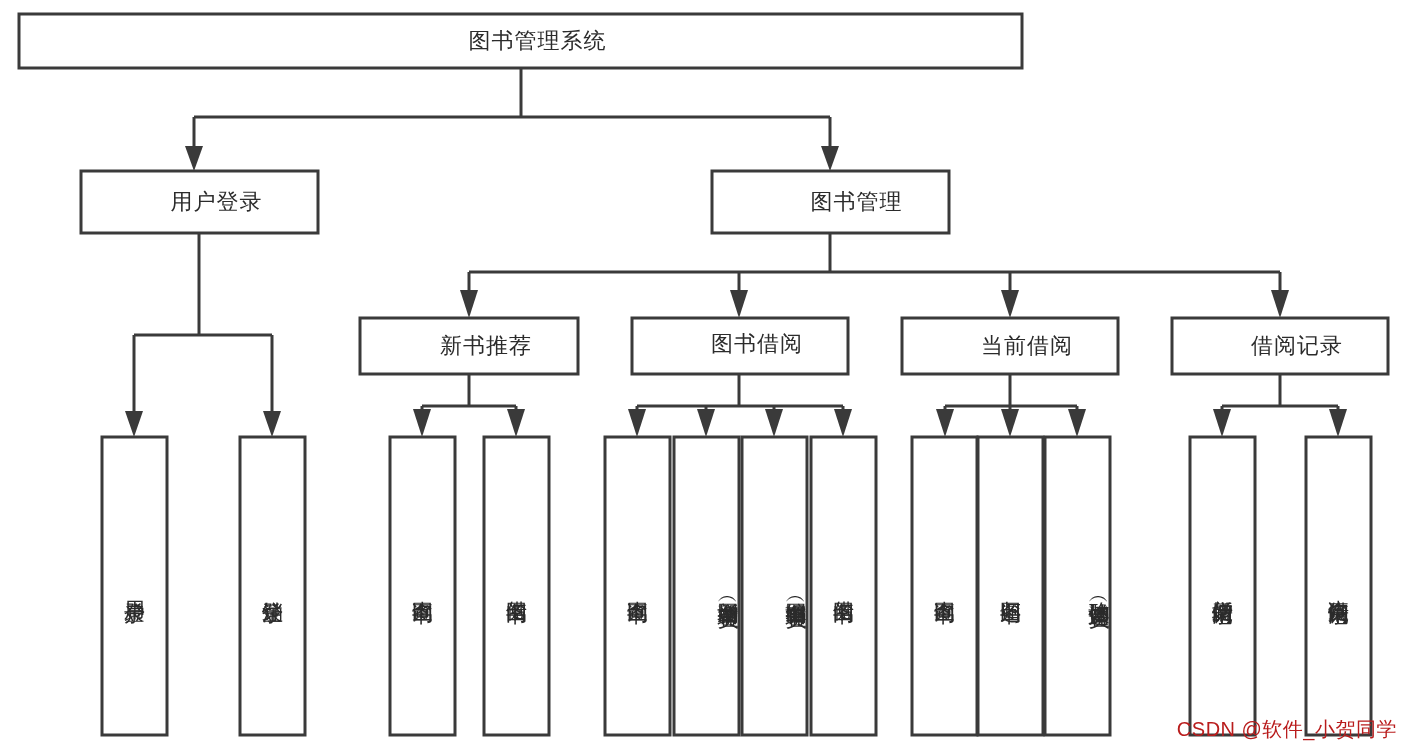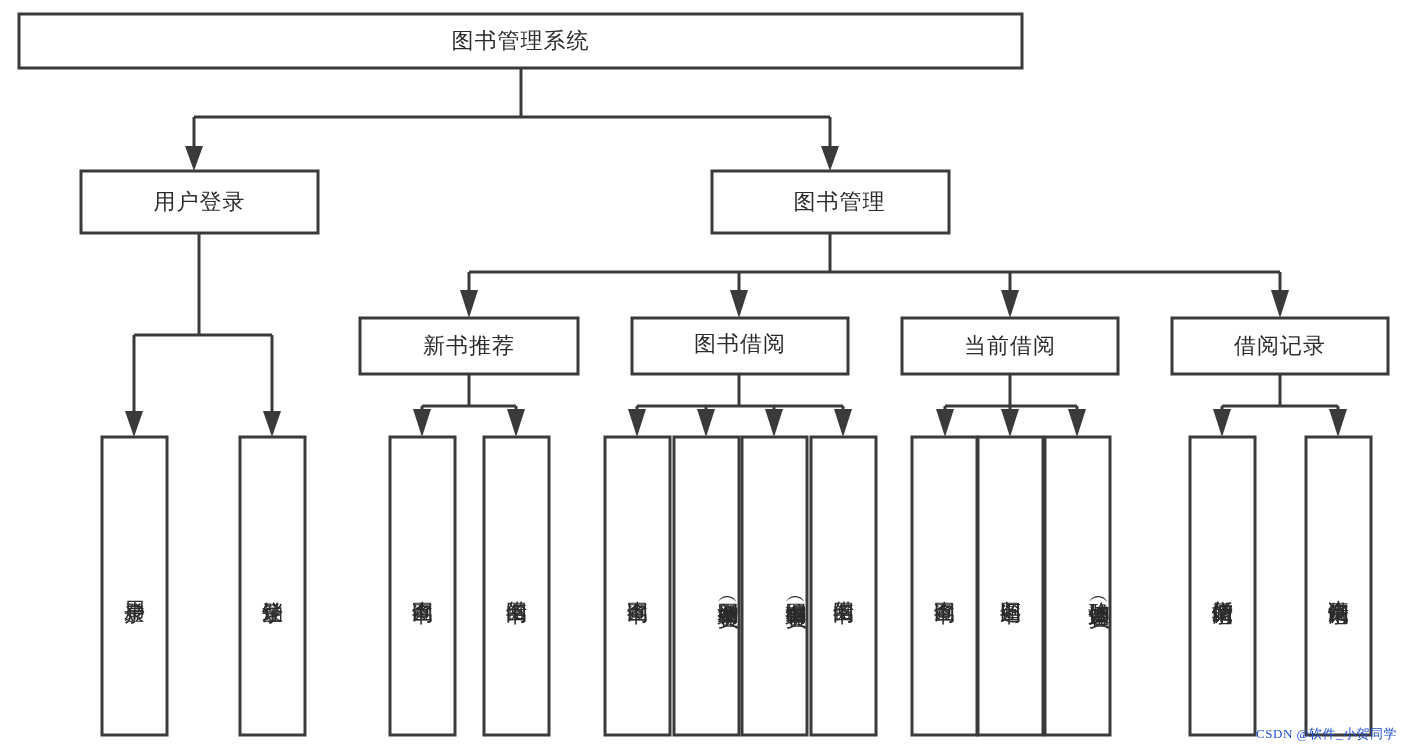--- a/index.html
+++ b/index.html
@@ -17,25 +17,26 @@
     writing-mode:vertical-rl;text-orientation:upright;
     font-family:"Liberation Sans","DejaVu Sans",sans-serif;
     font-size:21px;color:#2b2b2b;line-height:1.05;letter-spacing:1px;
     white-space:nowrap;pointer-events:none;
   }
   .node-text-wrap{
     position:absolute;display:flex;align-items:center;justify-content:center;
     font-family:"Liberation Sans","DejaVu Sans",sans-serif;
     font-size:22px;color:#2b2b2b;letter-spacing:1px;white-space:nowrap;
     pointer-events:none;
+    padding-left:17px;
   }
   #watermark{
     position:absolute;right:8px;bottom:4px;
-    font-family:Liberation Serif, serif;
-    font-size:13px;color:#1d4ed8;letter-spacing:.5px;white-space:nowrap;
+    font-family:Liberation Sans, sans-serif;
+    font-size:20px;color:#b91c1c;letter-spacing:.5px;white-space:nowrap;
   }
 </style>
 </head>
 <body>
 
 <div id="diagram-root">
 
   <svg class="tree" viewBox="0 0 1405 747">
 
     <rect class="node-box" x="19" y="14" width="1003" height="54"></rect>

